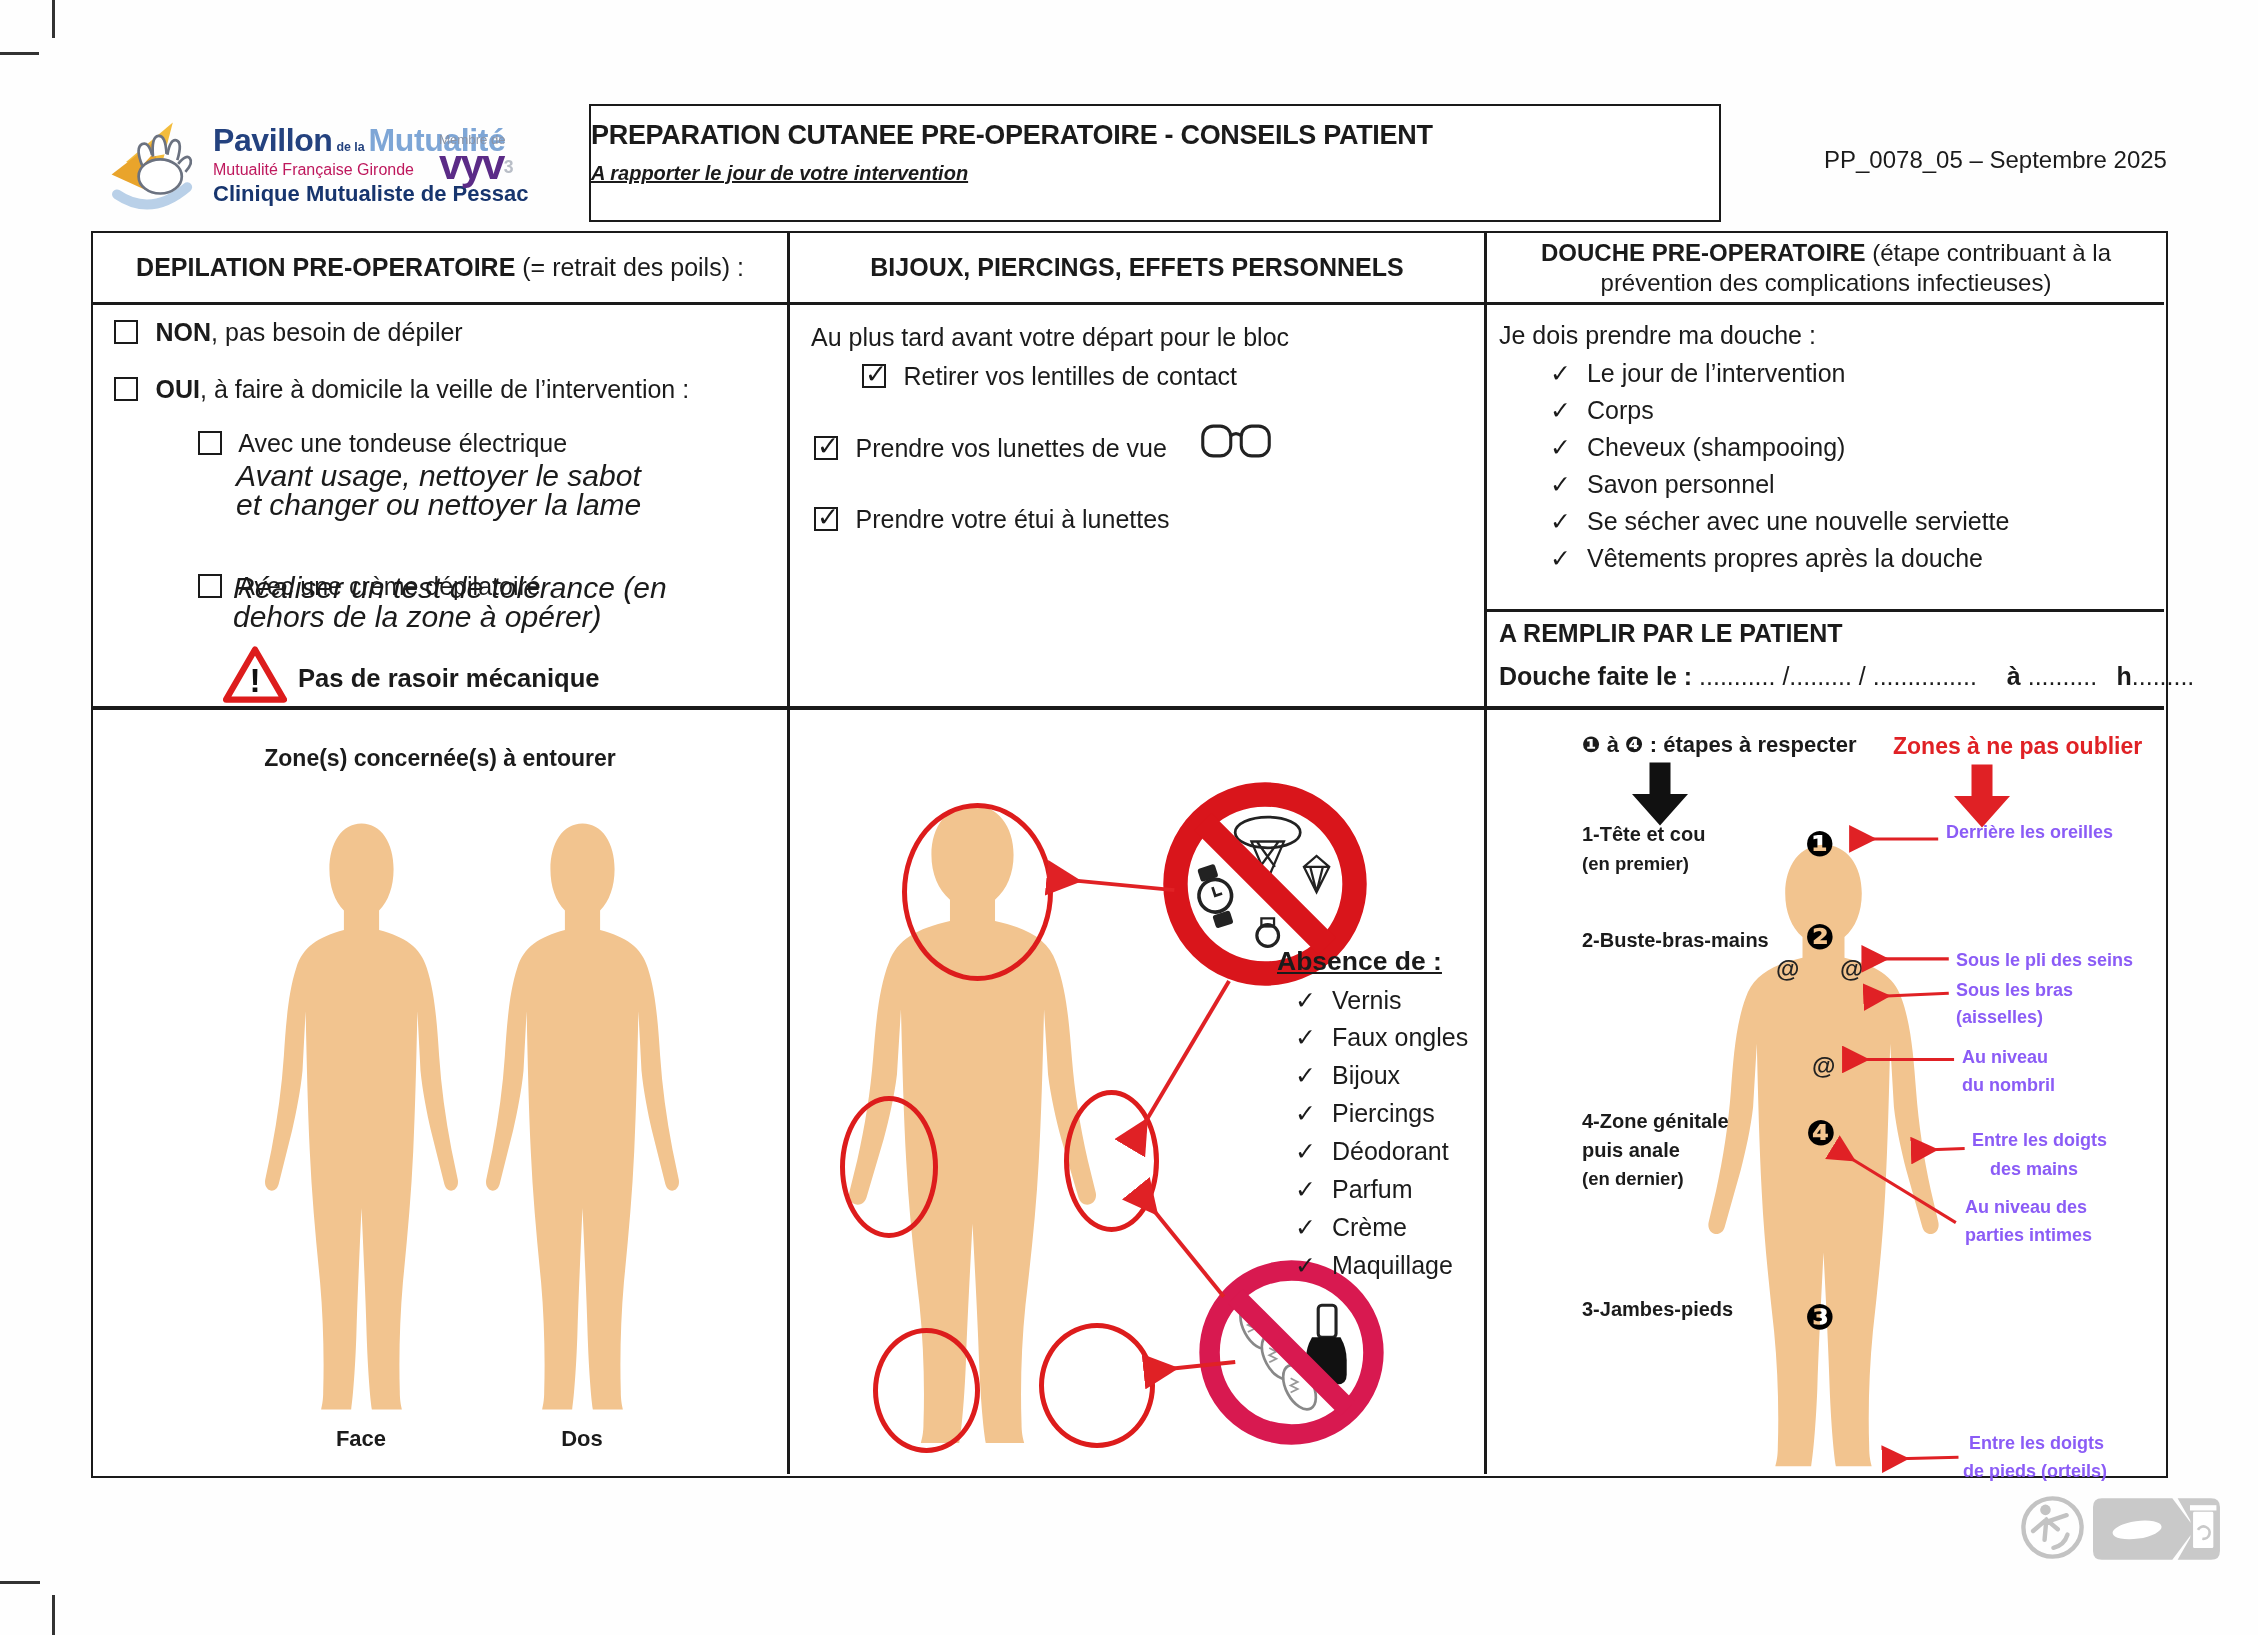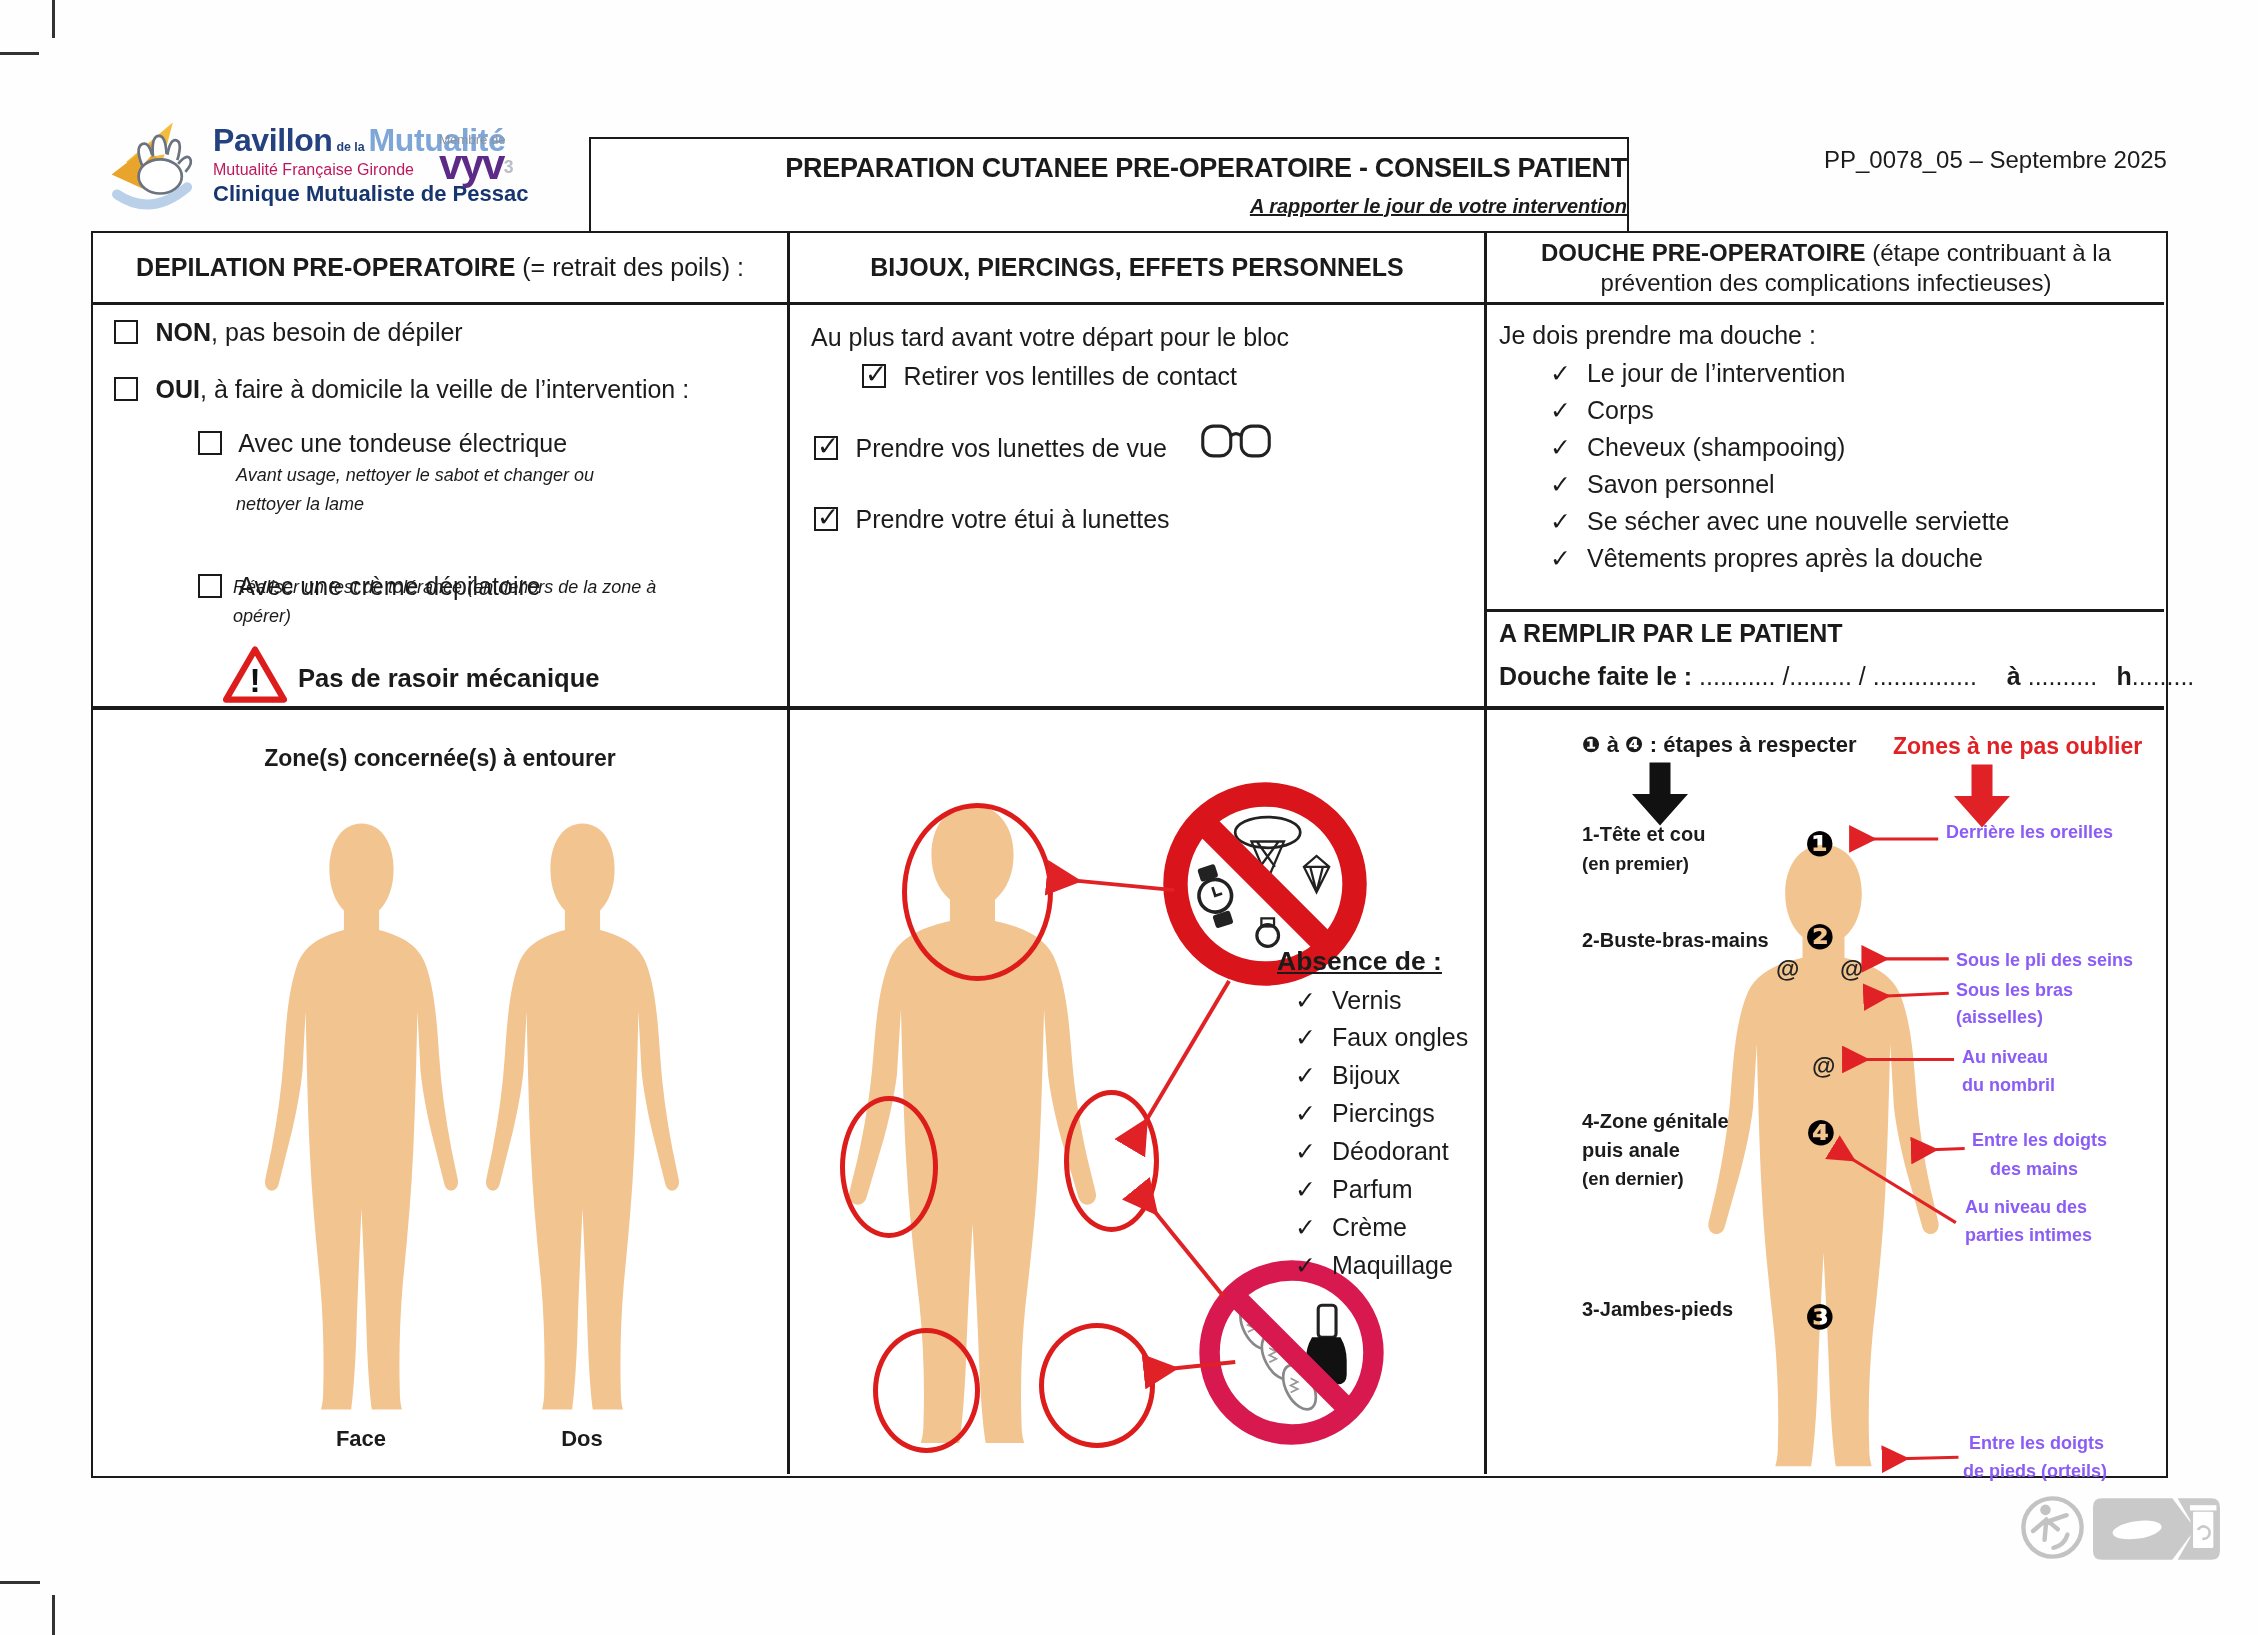--- a/index.html
+++ b/index.html
@@ -2,42 +2,42 @@
 <html style="font-size:14px"><head>
 <meta charset="utf-8">
 <style>
   html,body{margin:0;padding:0;background:#e9e9e9;}
   #page{position:relative;width:2258px;height:1636px;background:#fefefe;overflow:hidden;
         font-family:"Liberation Sans","DejaVu Sans",sans-serif;color:#1b1b1b;}
   .abs{position:absolute;}
   .b{font-weight:bold;}
   .mark{position:absolute;background:#333;}
   
-  #titlebox{left:589px;top:104px;width:1040px;height:118px;border:2.6px solid #1a1a1a;
-            background:#fff;text-align:right;box-sizing:border-box;margin-top:33px;}
+  #titlebox{left:589px;top:104px;width:1132px;height:118px;border:2.6px solid #1a1a1a;
+            background:#fff;text-align:left;box-sizing:border-box;}
   #doc-title{margin-top:14px;font-size:27px;font-weight:bold;letter-spacing:-0.3px;}
   #doc-subtitle{margin-top:10.6px;font-size:20px;font-weight:bold;font-style:italic;text-decoration:underline;}
   #doc-ref{left:1824px;top:146px;font-size:24px;}
   
   .logo-line1{font-size:32px;font-weight:bold;color:#24427f;letter-spacing:-0.4px;}
   .logo-mut{color:#7ea6d6;}
   .logo-dela{font-size:12.4px;color:#24427f;font-weight:bold;}
   .logo-sub{font-size:16px;color:#be185d;margin-top:1.8px;}
   .logo-clinic{font-size:22px;font-weight:bold;color:#17356e;margin-top:2.6px;}
   .membre{font-size:13.2px;color:#8a93a5;}
   .vyv{font-size:42px;font-weight:bold;color:#5b2b87;line-height:35px;letter-spacing:-1.8px;}
   .vyv-sup{font-size:17.6px;color:#b9bec7;vertical-align:super;font-weight:bold;}
   
   #grid{left:91px;top:231px;width:2077px;height:1247px;border:2.6px solid #1a1a1a;box-sizing:border-box;background:#fff;}
   .vline,.hline{position:absolute;background:#1a1a1a;}
   .cellhead{position:absolute;top:0;height:69px;display:flex;align-items:center;justify-content:center;
             text-align:center;font-size:25px;}
   .txt{position:absolute;font-size:25px;white-space:nowrap;}
   .wrap{white-space:normal;}
-  .note{font-size:18px;font-style:italic;line-height:29px;}
+  .note{font-size:30px;font-style:italic;line-height:29px;}
   .cb{display:inline-block;width:20px;height:20px;border:2.6px solid #1a1a1a;vertical-align:-2.6px;
       margin-right:10.6px;position:relative;background:#fff;}
   .cb.checked::after{content:"✓";position:absolute;left:0.9px;top:-8px;font-size:26.5px;font-weight:bold;color:#1a1a1a;}
   .tick{font-weight:bold;margin-right:16px;}
   .redlbl{position:absolute;color:#8b5cf6;font-weight:bold;font-size:18px;line-height:24px;white-space:nowrap;}
   .blklbl{position:absolute;font-weight:bold;font-size:20px;line-height:25px;white-space:nowrap;}
   .num{position:absolute;font-size:35px;line-height:35px;font-weight:bold;color:#000;}
   .at{position:absolute;font-size:24px;font-weight:bold;color:#222;}
   .ellipse{position:absolute;border:5.3px solid #dd1c1c;border-radius:50%;}
   .bodysvg{position:absolute;}

